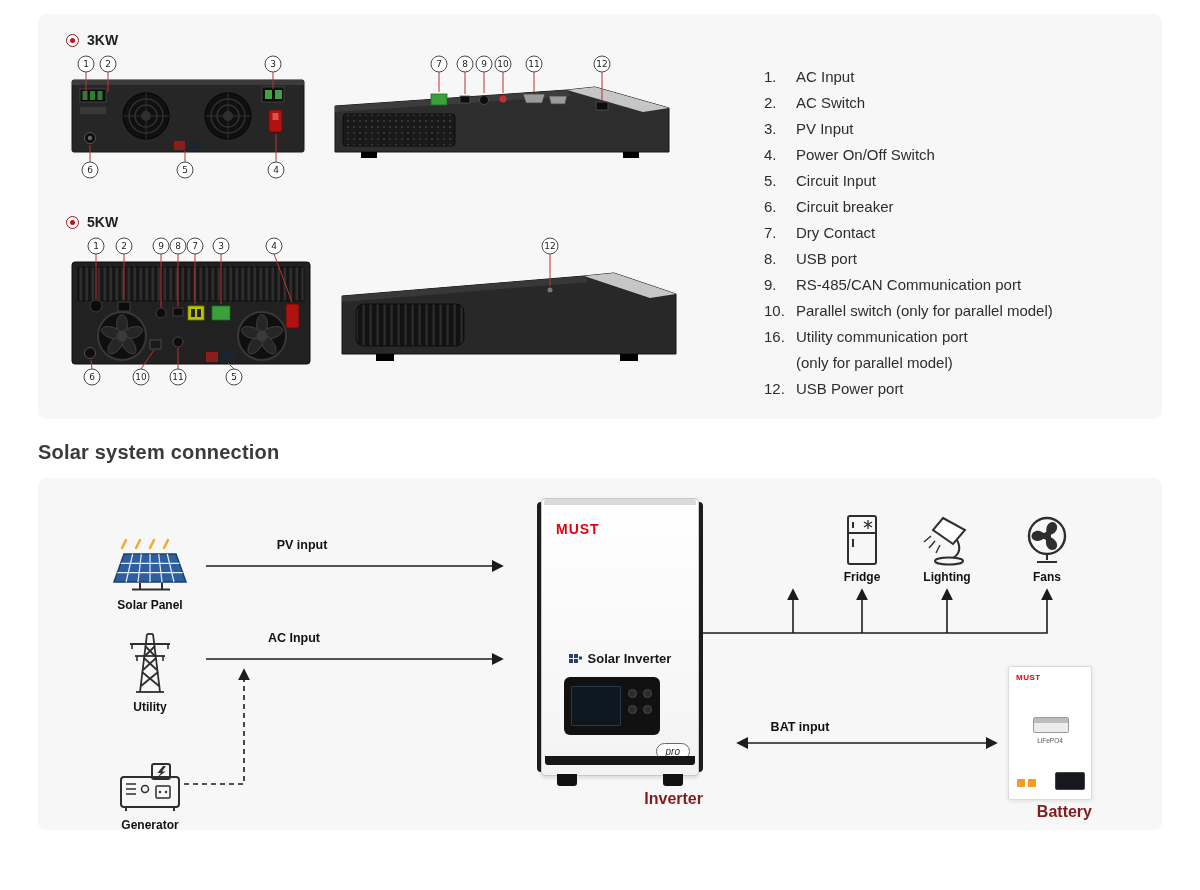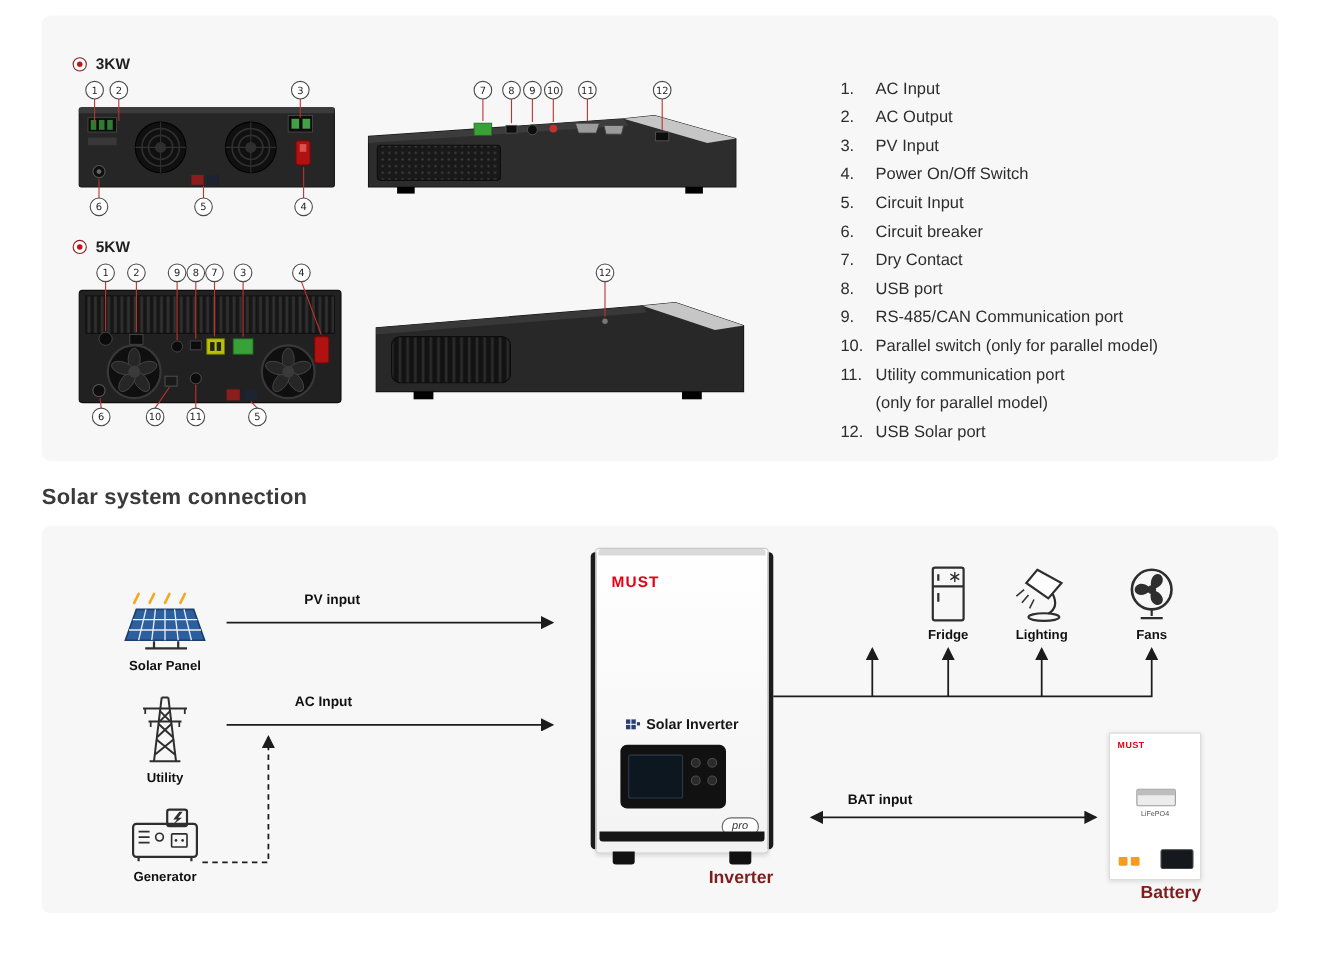--- a/index.html
+++ b/index.html
@@ -4,28 +4,28 @@
 <style>
   * { margin:0; padding:0; box-sizing:border-box; }
   html,body { width:1200px; height:890px; background:#fff; overflow:hidden;
     font-family:"Liberation Sans","DejaVu Sans",sans-serif; color:#2f2f2f; }
   .page { padding:14px 38px 0 38px; }
   .sec-title { font-size:20px; font-weight:700; color:#3a3a3a; margin:8px 0 14px; letter-spacing:.2px; }
   .sec-title.second { margin-top:22px; }
   .panel { background:#f7f7f8; border-radius:8px; }
 
   
-  .bp-panel { display:flex; height:405px; padding:16px 20px 10px 28px;align-items:center; }
+  .bp-panel { display:flex; height:405px; padding:16px 20px 10px 28px; }
   .bp-diagrams { flex:0 0 668px; width:668px; }
   .model-label { display:flex; align-items:center; gap:8px; font-size:14px; font-weight:600; color:#1f1f1f; height:20px; }
   .radio { width:13px; height:13px; border:1.6px solid #8b1f1f; border-radius:50%;
     display:inline-flex; align-items:center; justify-content:center; background:#fff; }
   .radio-dot { width:5px; height:5px; background:#c41414; border-radius:50%; }
   .views { display:flex; align-items:flex-start; gap:16px; margin-top:2px; }
-  .model-block + .model-block { margin-top:14px; }
+  .model-block + .model-block { margin-top:30px; }
   svg { display:block; }
   svg text { font-family:"DejaVu Sans","Liberation Sans",sans-serif; }
 
   .legend { list-style:none; flex:1; padding:34px 0 0 30px; font-size:15px; color:#2d2d2d; }
   .legend li { display:flex; line-height:26px; }
   .legend .n { flex:0 0 32px; width:32px; }
   .legend .t { flex:1; }
   .legend .sub { display:block; }
   .legend .sub:empty { display:none; }
 
@@ -318,21 +318,21 @@
       </div>
     </div>
 
     <ol class="legend">
       <li>
           <span class="n">1.</span>
           <span class="t"><span>AC Input</span></span>
         </li>
       <li>
           <span class="n">2.</span>
-          <span class="t"><span>AC Output</span></span>
+          <span class="t"><span>AC Switch</span></span>
         </li>
       <li>
           <span class="n">3.</span>
           <span class="t"><span>PV Input</span></span>
         </li>
       <li>
           <span class="n">4.</span>
           <span class="t"><span>Power On/Off Switch</span></span>
         </li>
       <li>
@@ -353,26 +353,26 @@
         </li>
       <li>
           <span class="n">9.</span>
           <span class="t"><span>RS-485/CAN Communication port</span></span>
         </li>
       <li>
           <span class="n">10.</span>
           <span class="t"><span>Parallel switch (only for parallel model)</span></span>
         </li>
       <li>
-          <span class="n">11.</span>
+          <span class="n">16.</span>
           <span class="t"><span>Utility communication port</span><span class="sub">(only for parallel model)</span></span>
         </li>
       <li>
           <span class="n">12.</span>
-          <span class="t"><span>USB Solar port</span></span>
+          <span class="t"><span>USB Power port</span></span>
         </li>
     </ol>
   </section>
 
   <h2 class="sec-title second">Solar system connection</h2>
 
   <section class="panel">
     <div class="solar-diagram">
 
       <svg class="connections" width="1124" height="352" viewBox="0 0 1124 352">
@@ -447,21 +447,21 @@
               <line x1="14" y1="20" x2="14" y2="25"></line>
                 <line x1="50" y1="20" x2="50" y2="25"></line>
               <line x1="19" y1="32" x2="19" y2="37"></line>
                 <line x1="45" y1="32" x2="45" y2="37"></line>
             </g>
           </svg>
         </div>
         <div class="node-label">Utility</div>
       </div>
 
-      <div class="node" style="left:62px; top:256px; width:100px;">
+      <div class="node" style="left:62px; top:284px; width:100px;">
         <div class="icon-box">
           <svg width="64" height="52" viewBox="0 0 64 52">
             <g fill="none" stroke="#2e2e2e" stroke-width="2">
               <rect x="34" y="2" width="18" height="15" rx="2"></rect>
               <rect x="3" y="15" width="58" height="30" rx="3"></rect>
               <line x1="8" y1="22" x2="18" y2="22" stroke-width="1.5"></line>
                 <line x1="8" y1="27" x2="18" y2="27" stroke-width="1.5"></line>
                 <line x1="8" y1="32" x2="18" y2="32" stroke-width="1.5"></line>
               <circle cx="27" cy="27" r="3.5" stroke-width="1.5"></circle>
               <rect x="38" y="24" width="14" height="12" rx="1" stroke-width="1.5"></rect>

